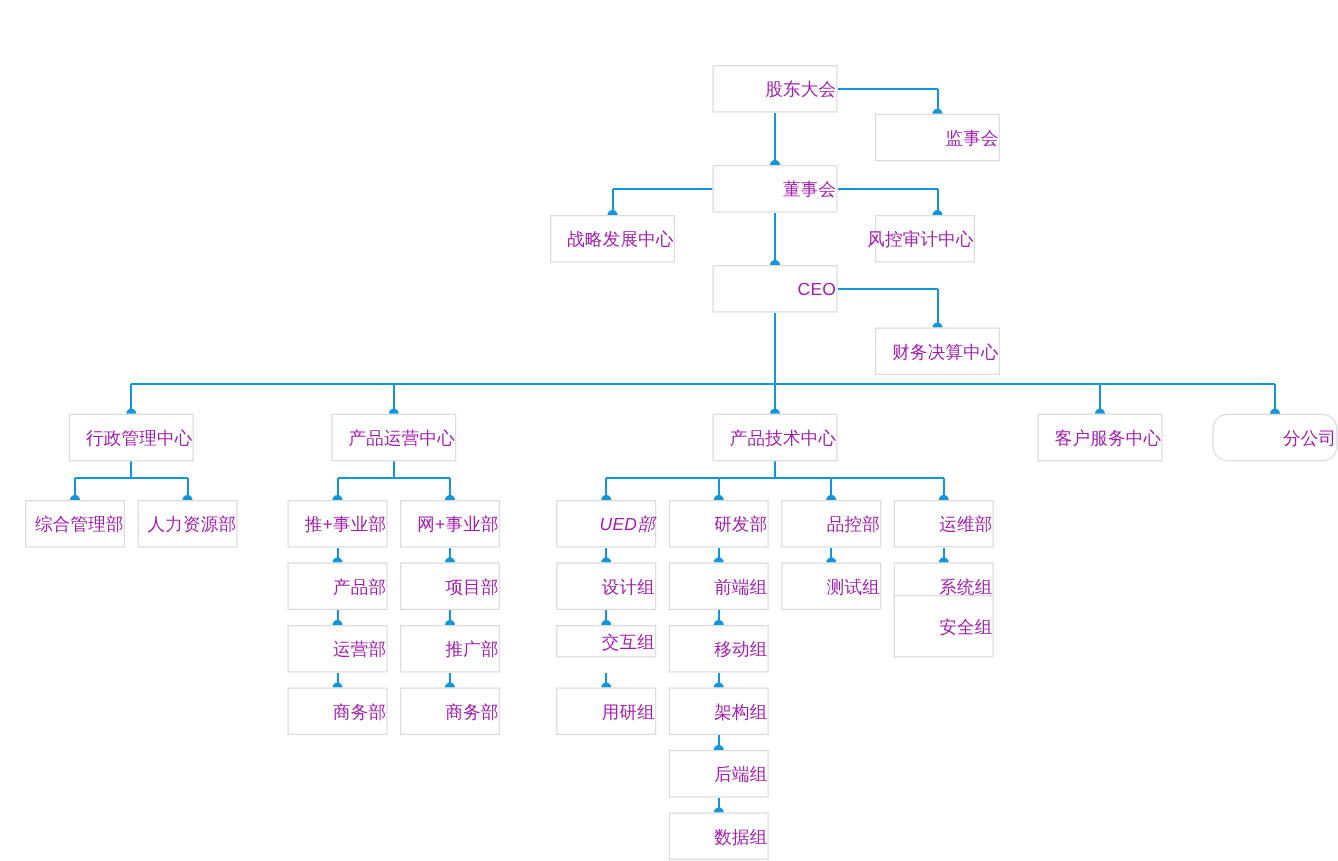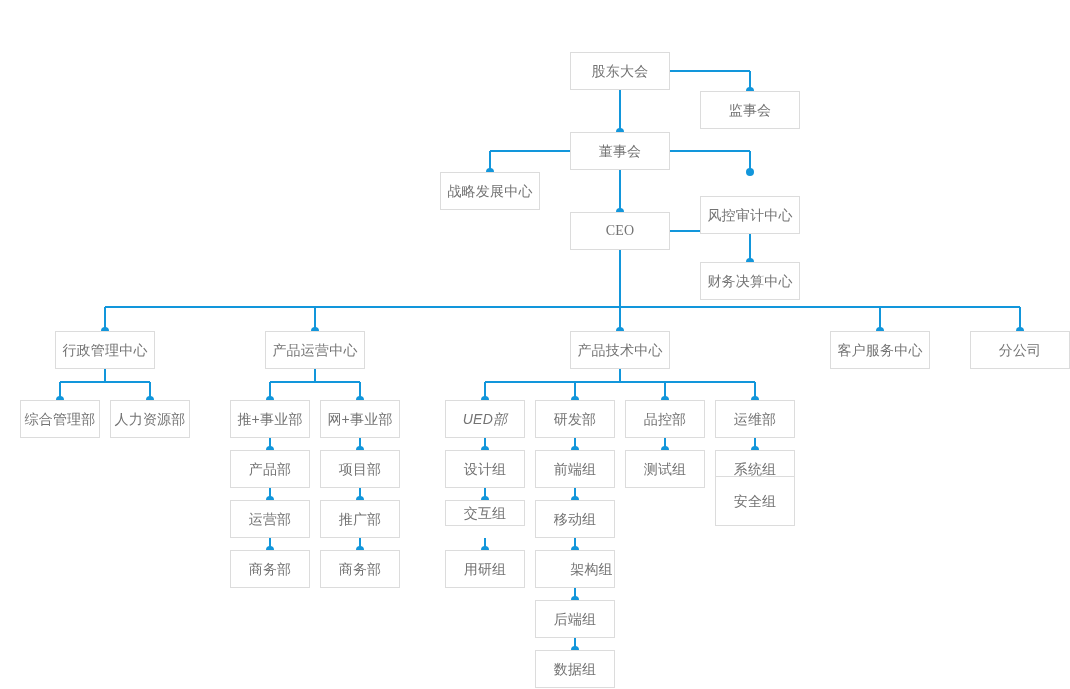--- a/index.html
+++ b/index.html
@@ -26,25 +26,25 @@
     top: 0;
     width: 1070px;
     height: 689px;
     pointer-events: none;
   }
   .node {
     position: absolute;
     box-sizing: border-box;
     border: 1px solid #dcdcdc;
     background: #ffffff;
-    color: #737373;
+    color: #a21caf;
     font-size: 14px;
     display: flex;
     align-items: center;
-    justify-content: center;
+    justify-content: flex-end;
     text-align: center;
     line-height: 1.2;
     white-space: nowrap;
     letter-spacing: 0.2px;
   }
 </style>
 </head>
 <body>
 
 <div id="chart-root">
@@ -140,42 +140,42 @@
       </div>
       <div class="node" style="left: 700px; top: 91px; width: 100px; height: 38px;">
         <span>监事会</span>
       </div>
       <div class="node" style="left: 570px; top: 132px; width: 100px; height: 38px;">
         <span>董事会</span>
       </div>
       <div class="node" style="left: 440px; top: 172px; width: 100px; height: 38px;">
         <span>战略发展中心</span>
       </div>
-      <div class="node" style="left: 700px; top: 172px; width: 100px; height: 38px; margin-top: 24px;">
+      <div class="node" style="left: 700px; top: 172px; width: 80px; height: 38px;">
         <span>风控审计中心</span>
       </div>
-      <div class="node" style="left: 570px; top: 212px; width: 100px; height: 38px; font-family: Liberation Serif, serif;">
+      <div class="node" style="left: 570px; top: 212px; width: 100px; height: 38px;">
         <span>CEO</span>
       </div>
       <div class="node" style="left: 700px; top: 262px; width: 100px; height: 38px;">
         <span>财务决算中心</span>
       </div>
       <div class="node" style="left: 55px; top: 331px; width: 100px; height: 38px;">
         <span>行政管理中心</span>
       </div>
       <div class="node" style="left: 265px; top: 331px; width: 100px; height: 38px;">
         <span>产品运营中心</span>
       </div>
       <div class="node" style="left: 570px; top: 331px; width: 100px; height: 38px;">
         <span>产品技术中心</span>
       </div>
       <div class="node" style="left: 830px; top: 331px; width: 100px; height: 38px;">
         <span>客户服务中心</span>
       </div>
-      <div class="node" style="left: 970px; top: 331px; width: 100px; height: 38px;">
+      <div class="node" style="left: 970px; top: 331px; width: 100px; height: 38px; border-radius: 12px;">
         <span>分公司</span>
       </div>
       <div class="node" style="left: 20px; top: 400px; width: 80px; height: 38px;">
         <span>综合管理部</span>
       </div>
       <div class="node" style="left: 110px; top: 400px; width: 80px; height: 38px;">
         <span>人力资源部</span>
       </div>
       <div class="node" style="left: 230px; top: 400px; width: 80px; height: 38px;">
         <span>推+事业部</span>

